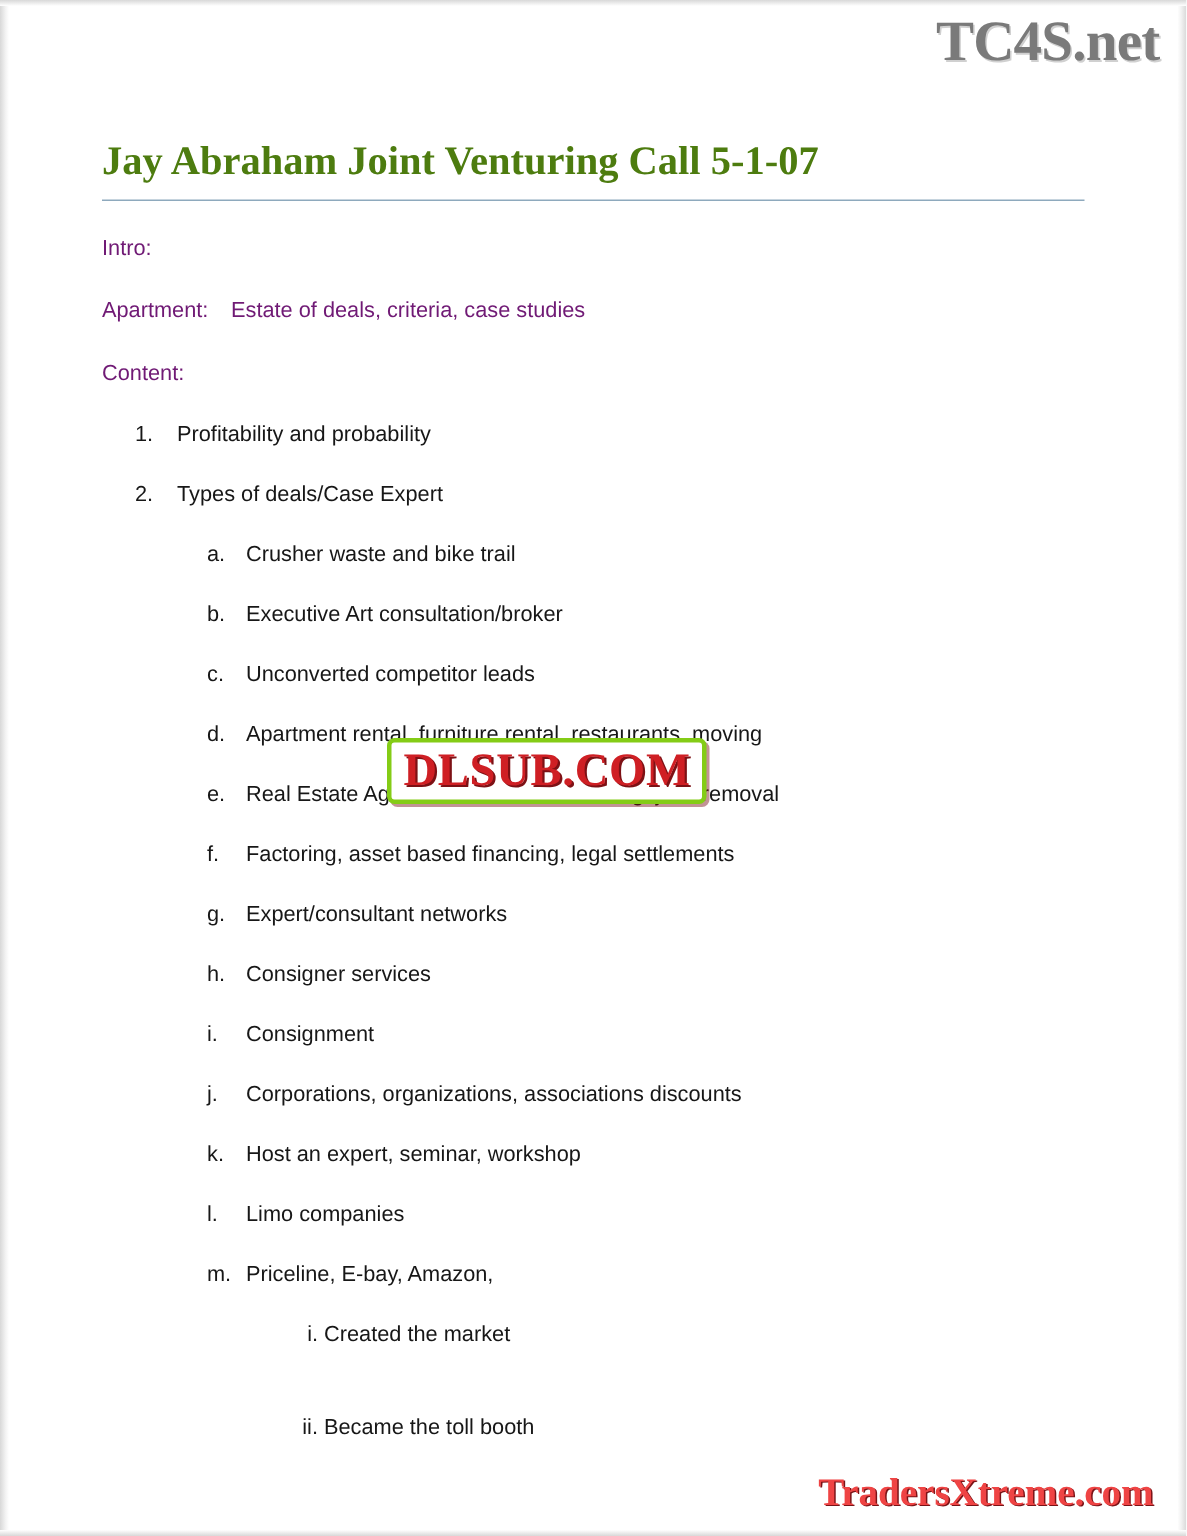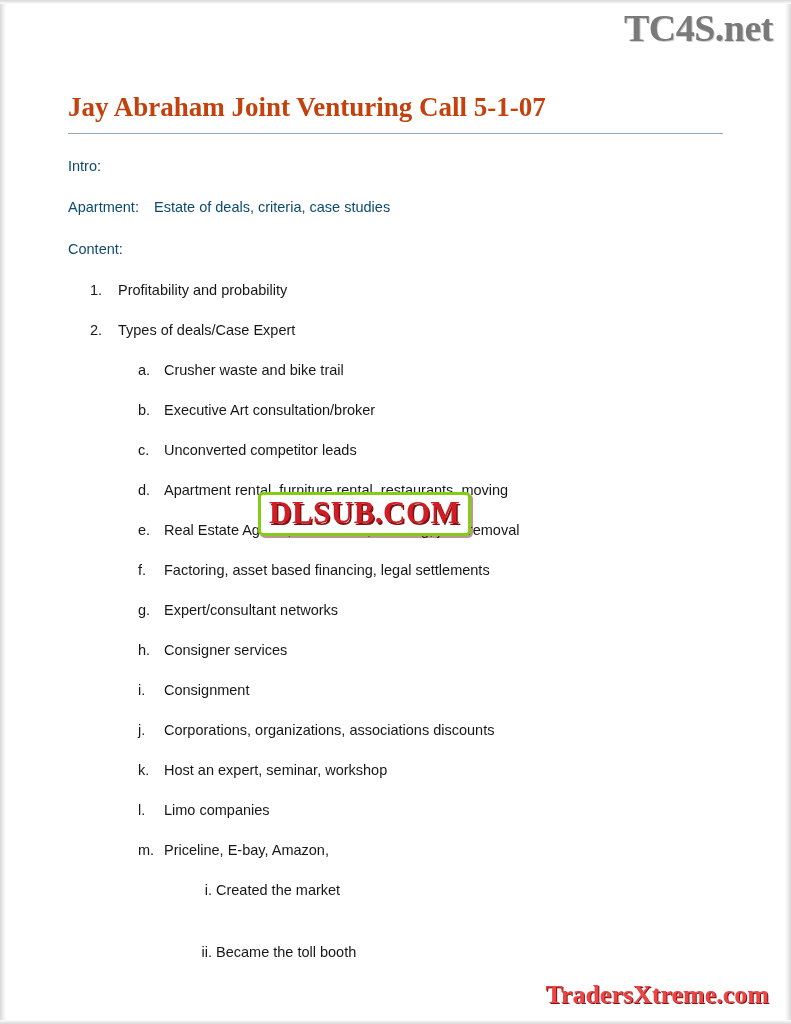--- a/index.html
+++ b/index.html
@@ -59,21 +59,21 @@
   }
 
   h1.doc-title {
     position: absolute;
     left: 68px;
     top: 92px;
     margin: 0;
     font-family: "Liberation Serif", serif;
     font-size: 27px;
     font-weight: bold;
-    color: #c2410c;
+    color: #4d7c0f;
     letter-spacing: 0px;
     white-space: nowrap;
   }
   .title-rule {
     position: absolute;
     left: 68px;
     top: 133px;
     width: 655px;
     height: 1px;
     background: #8ea9bd;
@@ -82,21 +82,21 @@
   .body-block {
     position: absolute;
     left: 68px;
     top: 158px;
     width: 660px;
   }
 
   .line {
     font-size: 14.5px;
     line-height: 1.2;
-    color: #0c4a6e;
+    color: #701a75;
     margin: 0 0 24px 0;
     white-space: nowrap;
   }
   .line.overview span.ov-label { display: inline-block; width: 86px; }
 
   ol.level1 {
     list-style: none;
     margin: 0;
     padding: 0;
   }

